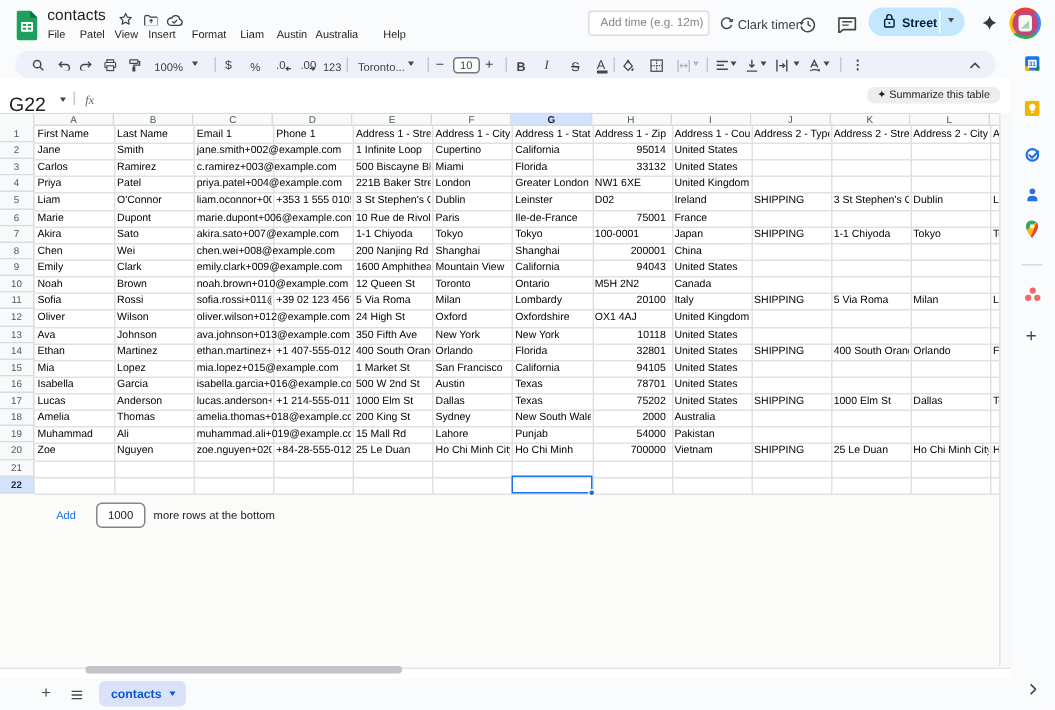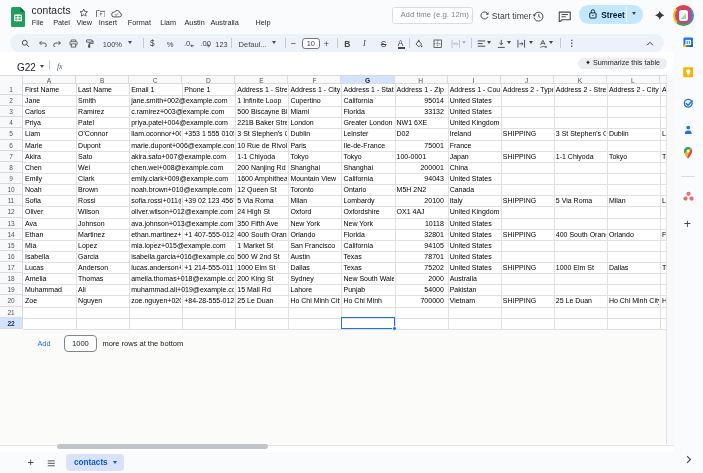--- a/index.html
+++ b/index.html
@@ -318,21 +318,21 @@
 <div class="menu" style="left:127.8px">Format</div>
 <div class="menu" style="left:160.2px">Liam</div>
 <div class="menu" style="left:184.5px">Austin</div>
 <div class="menu" style="left:210.4px">Australia</div>
 <div class="menu" style="left:255.5px">Help</div>
 <div class="ab" style="left:392.4px;top:7.4px;width:80.4px;height:16.2px;background:#fff;border:1px solid #dadce0;border-radius:2.5px;font-size:7.8px;color:#80868b;line-height:14.5px;padding-left:7px">Add time (e.g. 12m)</div>
 <svg class="ab" style="left:480.3px;top:10.8px" width="9" height="9" viewBox="0 0 24 24" fill="none" stroke="#41484d" stroke-width="2.6">
     <path d="M20.8 15.2 a9.4 9.4 0 1 1 .2-6"></path>
     <path d="M22.6 4.4 L21 9.4 L16 8" fill="none" stroke-width="2.2"></path>
   </svg>
-<div class="ab" style="left:491.8px;top:10.6px;font-size:8.6px;color:#3c4043">Start timer</div>
+<div class="ab" style="left:491.8px;top:10.6px;font-size:8.6px;color:#3c4043">Clark timer</div>
 <svg class="ab" style="left:531.5px;top:9.7px" width="12.5" height="12.5" viewBox="0 0 24 24" fill="none" stroke="#444746" stroke-width="1.9">
     <path d="M4.7 9 a8.6 8.6 0 1 1-.7 5.5"></path>
     <path d="M1.3 8.8 H7.6 L4.4 13.2 Z" fill="#444746" stroke="none"></path>
     <path d="M13 7.8 V12.6 L16.4 14.6" stroke-width="1.8"></path>
   </svg>
 <svg class="ab" style="left:558.3px;top:10.6px" width="13.5" height="11.5" viewBox="0 0 24 21" fill="none" stroke="#444746" stroke-width="2">
     <path d="M2 2 H22 V16 H7 L2 20.5 Z" stroke-linejoin="round"></path>
     <path d="M6 6.5 H18 M6 10.5 H14" stroke-width="1.8"></path>
   </svg>
 <div class="ab" style="left:579px;top:4.5px;width:64.3px;height:19.6px;background:#c2e7ff;border-radius:10px"></div>
@@ -382,21 +382,21 @@
 <div class="tt" style="left:184px;top:39px;font-weight:normal;font-size:7.6px">.0</div>
 <svg class="ab" style="left:189.7px;top:44.3px" width="4.5" height="3.5" viewBox="0 0 9 7" fill="none" stroke="#444746" stroke-width="1.6">
     <path d="M8 3.5 H2 M4.5 1 L1.5 3.5 L4.5 6"></path>
   </svg>
 <div class="tt" style="left:200.3px;top:39px;font-weight:normal;font-size:7.6px">.00</div>
 <svg class="ab" style="left:205.8px;top:44.3px" width="4.5" height="3.5" viewBox="0 0 9 7" fill="none" stroke="#444746" stroke-width="1.6">
     <path d="M1 3.5 H7 M4.5 1 L7.5 3.5 L4.5 6"></path>
   </svg>
 <div class="tt" style="left:215.3px;top:39.6px;font-size:7.4px;font-weight:normal">123</div>
 <div class="tdiv" style="left:230.6px"></div>
-<div class="ab" style="left:238.6px;top:39.6px;font-size:7.5px;color:#3f4449">Defaul...</div>
+<div class="ab" style="left:238.6px;top:39.6px;font-size:7.5px;color:#3f4449">Toronto...</div>
 <div class="car" style="left:271.7px;top:41.3px"></div>
 <div class="tdiv" style="left:284.9px"></div>
 <div class="ab" style="left:290.5px;top:38px;font-size:9.5px;color:#3f4449">−</div>
 <div class="ab" style="left:302px;top:37.7px;width:17.6px;height:11.2px;background:#fff;border:1px solid #747775;border-radius:3px;font-size:7.4px;color:#3f4449;text-align:center;line-height:10px">10</div>
 <div class="ab" style="left:323.4px;top:38px;font-size:9.5px;color:#3f4449">+</div>
 <div class="tdiv" style="left:336.7px"></div>
 <div class="tt" style="left:344.3px;top:38.8px;font-size:8.4px">B</div>
 <div class="tt" style="left:363px;top:38.8px;font-size:8.4px;font-style:italic;font-weight:normal;font-family:'Liberation Serif',serif">I</div>
 <div class="tt" style="left:380.8px;top:38.8px;font-size:8.4px;font-weight:normal;text-decoration:line-through">S</div>
 <div class="tt" style="left:397.8px;top:37.6px;font-size:8.4px;font-weight:normal">A</div>
@@ -435,21 +435,21 @@
     <path d="M4 15 L10 3 L16 15 M6.3 11 H13.7" stroke-width="2.2"></path>
     <path d="M3 21 Q11 17 19 21 M19 21 l-3.5-.8 M19 21 l-1-3.4"></path>
   </svg>
 <div class="car" style="left:549.4px;top:41.3px"></div>
 <div class="tdiv" style="left:560.4px"></div>
 <div class="ab" style="left:567.5px;top:38.2px;font-size:8.6px;font-weight:bold;color:#444746;letter-spacing:0">⋮</div>
 <svg class="ab" style="left:646px;top:41px" width="8" height="5" viewBox="0 0 16 10" fill="none" stroke="#444746" stroke-width="2">
     <path d="M2 8.5 L8 2.5 L14 8.5"></path>
   </svg>
 <div class="ab" style="left:0;top:52.4px;width:674px;height:22.6px;background:#fff"></div>
-<div class="ab" style="left:17px;top:62.4px;font-size:10px;color:#202124">G22</div>
+<div class="ab" style="left:6px;top:62.4px;font-size:13px;color:#202124">G22</div>
 <div class="car" style="left:39.8px;top:64.8px;border-left-width:2.5px;border-right-width:2.5px;border-top-width:3.2px"></div>
 <div class="ab" style="left:48.9px;top:61.2px;width:1px;height:8.8px;background:#c7cacd"></div>
 <div class="ab" style="left:56.9px;top:61.7px;font-size:8px;color:#5f6368;font-style:italic;font-family:'Liberation Serif',serif">fx</div>
 <div class="ab" style="left:578.3px;top:58.3px;width:88.3px;height:10.8px;background:#eceef1;border-radius:5.4px;font-size:7.2px;color:#1f1f1f;line-height:10.8px;text-align:center">✦&nbsp;Summarize this table</div>
 <div class="ab" style="left:0;top:452.2px;width:703px;height:20.8px;background:#f9fbfd"></div>
 <div class="ab" style="left:27.5px;top:456.3px;font-size:11px;color:#444746;font-weight:normal">+</div>
 <svg class="ab" style="left:47px;top:459.5px" width="8.5" height="7" viewBox="0 0 24 20" stroke="#444746" stroke-width="2.6">
     <path d="M2 2.5 H22 M2 9.5 H22 M2 16.5 H22"></path>
   </svg>
 <div class="ab" style="left:66px;top:453.8px;width:58px;height:16.8px;background:#d9e2f9;border-radius:4px"></div>

